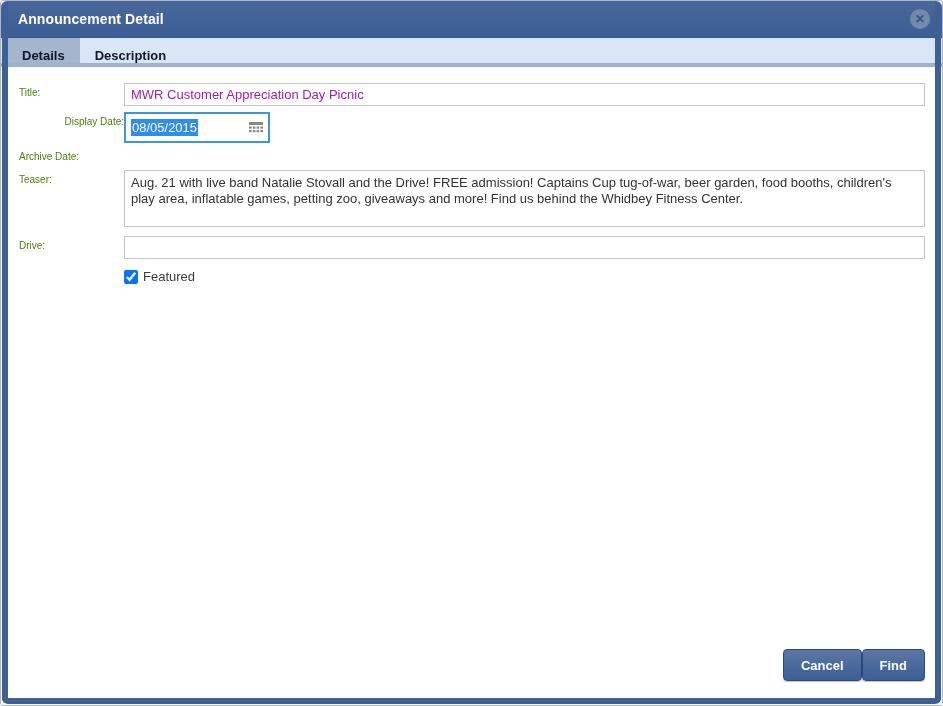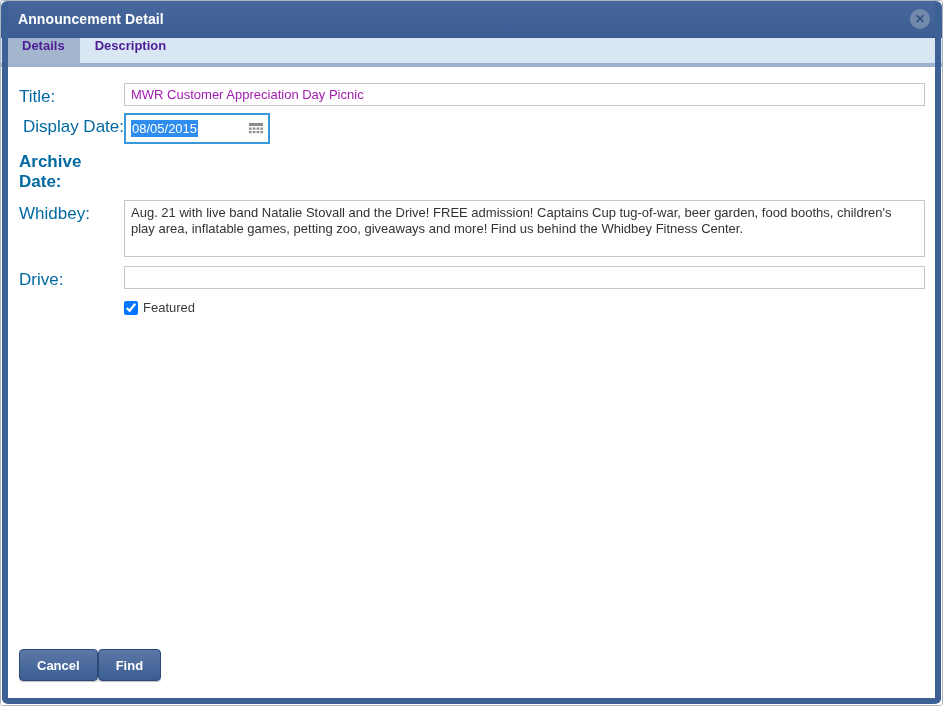--- a/index.html
+++ b/index.html
@@ -48,40 +48,40 @@
 
   
   .tabstrip {
     flex: 0 0 29px; height: 29px;
     background: #d9e6f4;
     border-bottom: 4px solid #9cb3ce;
     display: flex; align-items: stretch;
     padding-left: 6px;
   }
   .tab {
-    display: flex; align-items: flex-start;
+    display: flex; align-items: flex-end;
     padding: 0 15px;
     font-size: 13px; font-weight: bold;
-    color: #4c1d95;
+    color: #0f172a;
     cursor: pointer;
   }
   .tab.active { background: #a3b6ce; }
 
   
   .content {
     flex: 1 1 auto;
     background: #ffffff;
     padding: 16px 17px 16px 18px;
     display: flex; flex-direction: column;
     position: relative; z-index: 2;
   }
   .form-row { display: flex; align-items: flex-start; }
   .form-label {
     flex: 0 0 105px; width: 105px;
-    font-size: 17px; color: #0369a1;
+    font-size: 10px; color: #4d7c0f;
     padding-top: 4px;
   }
   .form-value { flex: 1 1 auto; min-width: 0; }
 
   .text-input {
     width: 100%; height: 23px;
     border: 1px solid #c6c6c6;
     font-family: "Liberation Sans", sans-serif;
     font-size: 13px; color: #a21caf;
     padding: 0 6px;
@@ -115,37 +115,37 @@
     resize: none; overflow: hidden;
     font-family: "Liberation Sans", sans-serif;
     font-size: 13px; color: #333333;
     line-height: 16px;
     padding: 4px 6px;
     outline: none;
   }
 
   .row-title { margin-bottom: 6px; }
   .row-display { margin-bottom: 4px; text-align: right; }
-  .row-archive { margin-bottom: 8px; font-weight: bold; }
+  .row-archive { margin-bottom: 8px; }
   .row-teaser { margin-bottom: 5px; }
   .row-link { margin-bottom: 10px; }
 
   .featured-row { display: flex; align-items: center; }
   .featured-row .form-spacer { flex: 0 0 105px; }
   .featured-label {
     font-size: 13px; color: #3c3c3c;
     display: flex; align-items: center; gap: 5px;
     cursor: default;
   }
   .featured-check { width: 14px; height: 14px; margin: 0; cursor: pointer; }
 
   
   .footer {
     flex: 0 0 auto;
-    display: flex; align-items: center; justify-content: flex-start;
+    display: flex; align-items: center; justify-content: flex-end;
     padding: 0 0 8px 0;
   }
   .btn {
     height: 32px;
     border: 1px solid #2c4a77;
     border-radius: 4px;
     background: linear-gradient(#5b77a6, #3c5e94);
     color: #ffffff;
     font-family: "Liberation Sans", sans-serif;
     font-size: 13px; font-weight: bold;
@@ -204,21 +204,21 @@
           </span>
         </div>
       </div>
     </div>
 
     <div class="form-row row-archive">
       <label class="form-label">Archive Date:</label>
     </div>
 
     <div class="form-row row-teaser">
-      <label class="form-label">Whidbey:</label>
+      <label class="form-label">Teaser:</label>
       <div class="form-value">
         <textarea class="teaser-area" style="">Aug. 21 with live band Natalie Stovall and the Drive! FREE admission! Captains Cup tug-of-war, beer garden, food booths, children's play area, inflatable games, petting zoo, giveaways and more! Find us behind the Whidbey Fitness Center.</textarea>
       </div>
     </div>
 
     <div class="form-row row-link">
       <label class="form-label">Drive:</label>
       <div class="form-value">
         <input type="text" class="text-input" value="" style="">
       </div>

